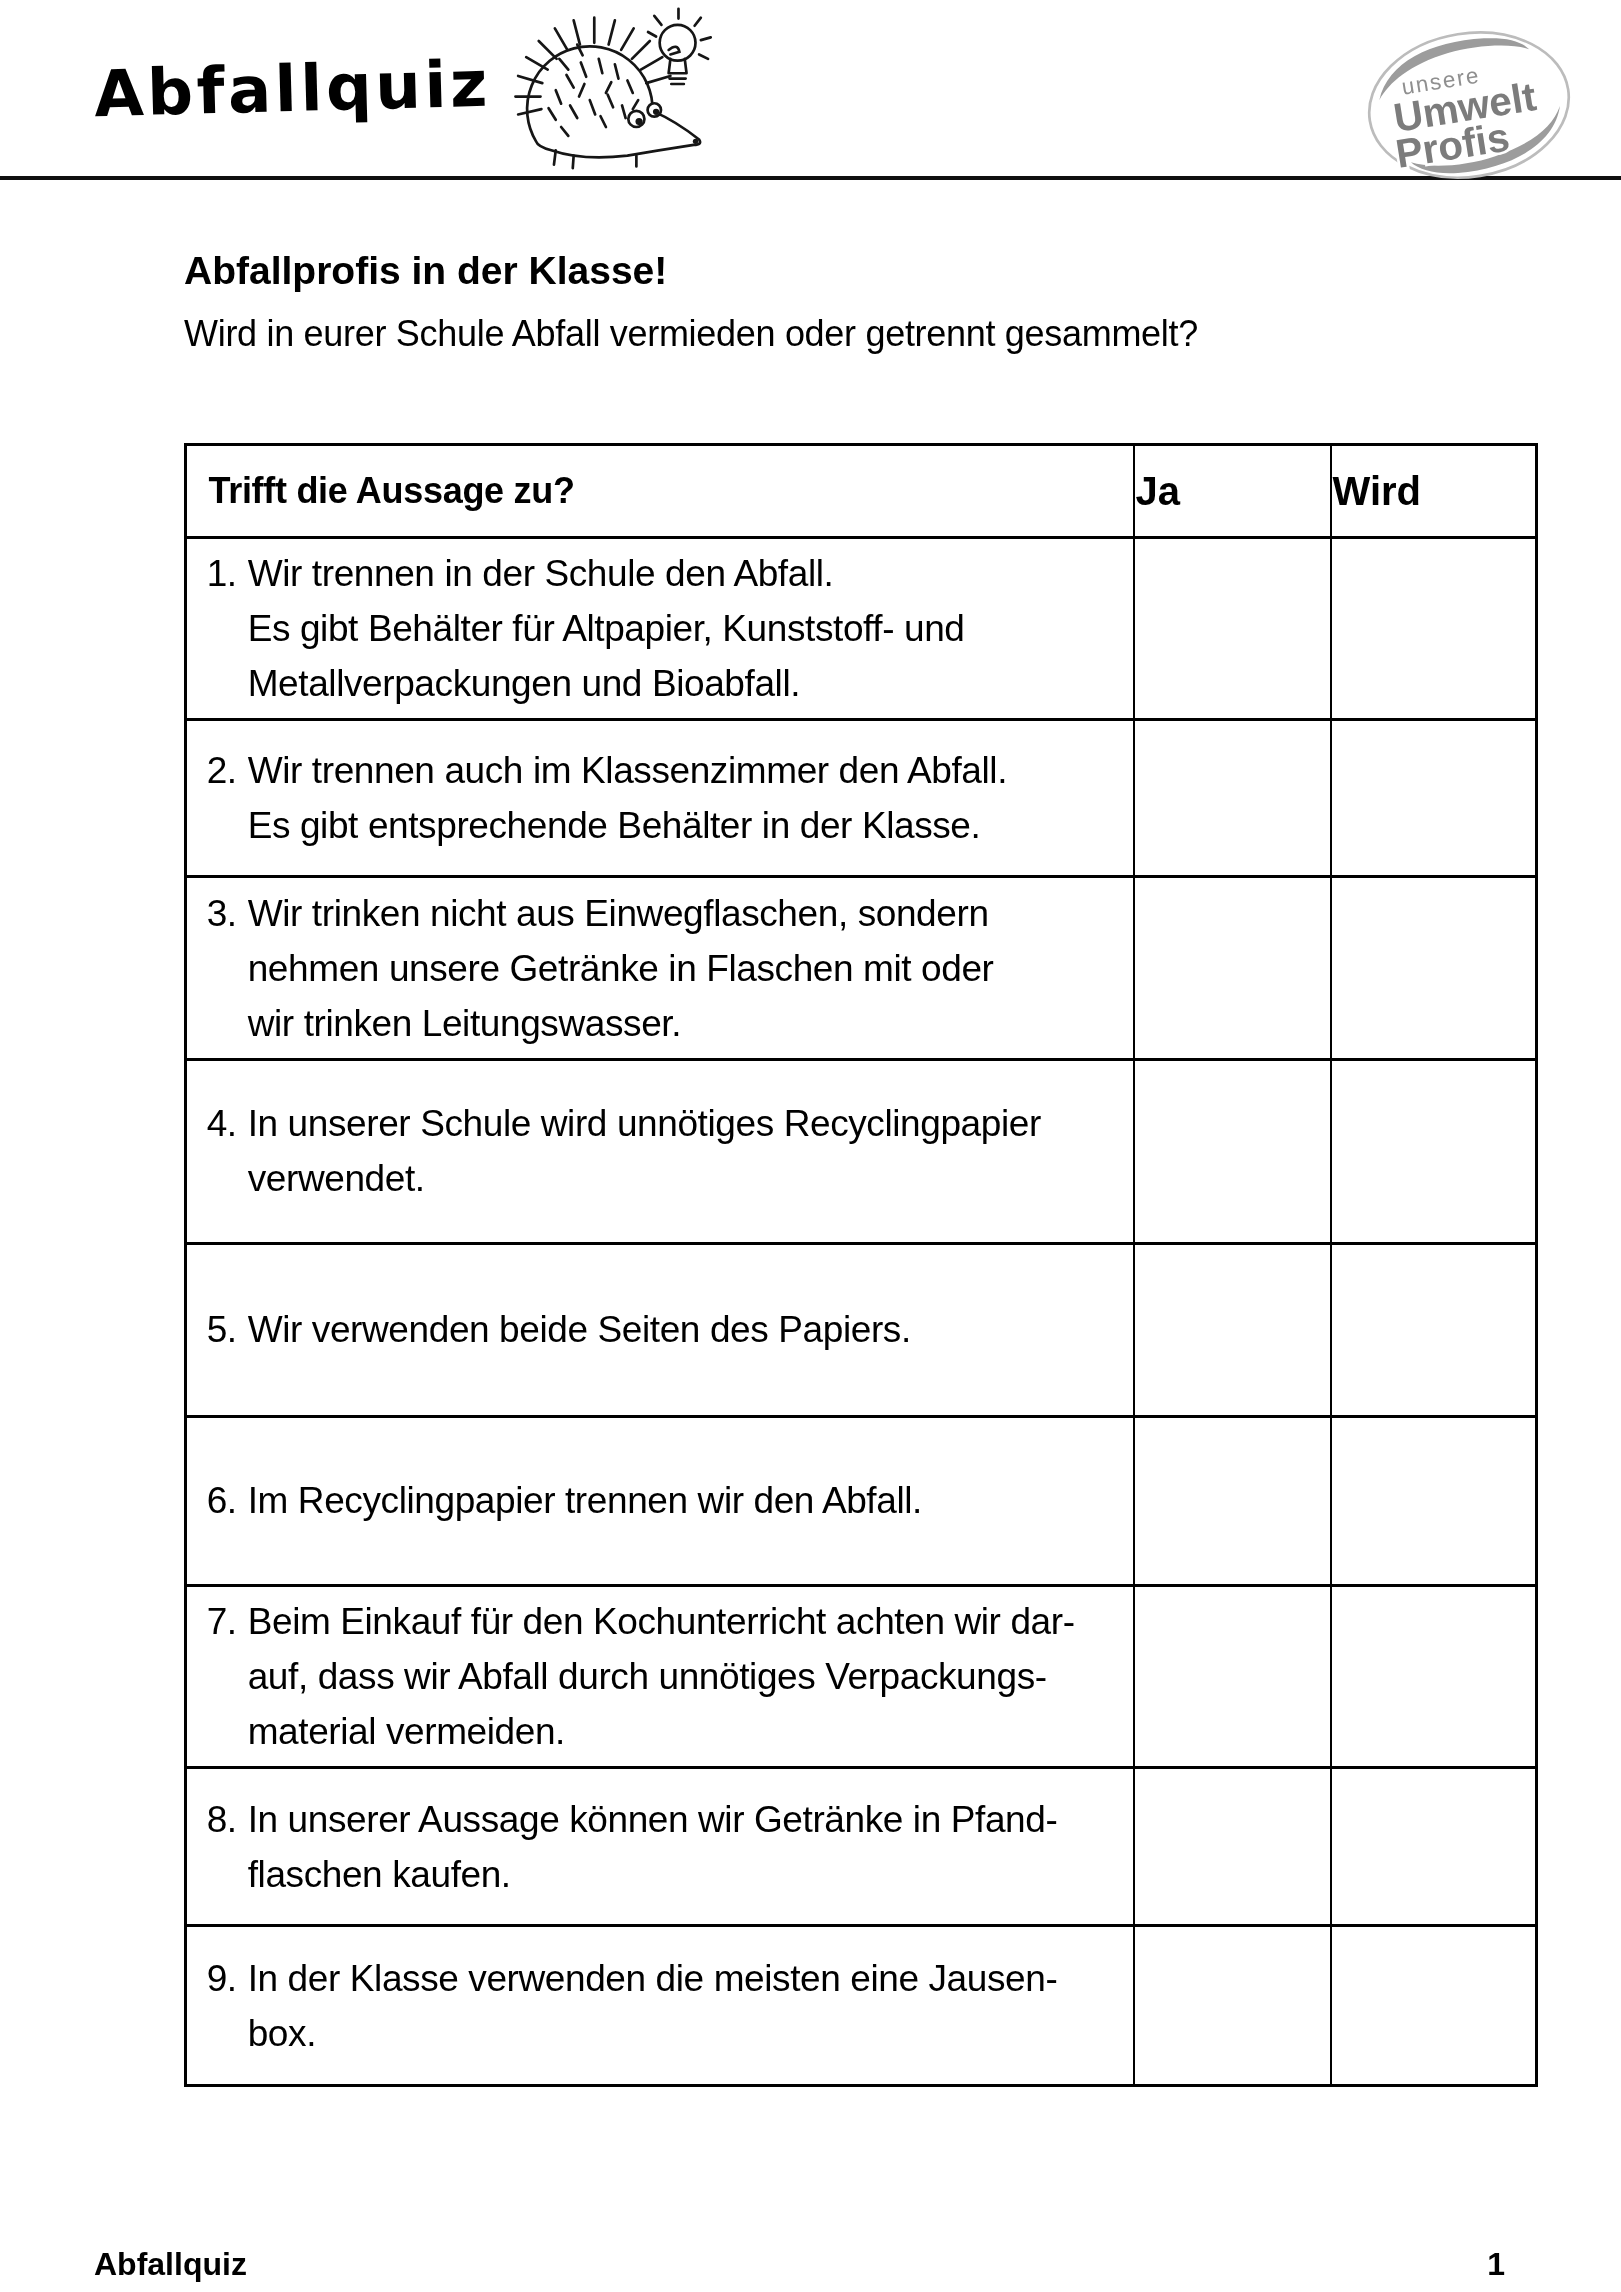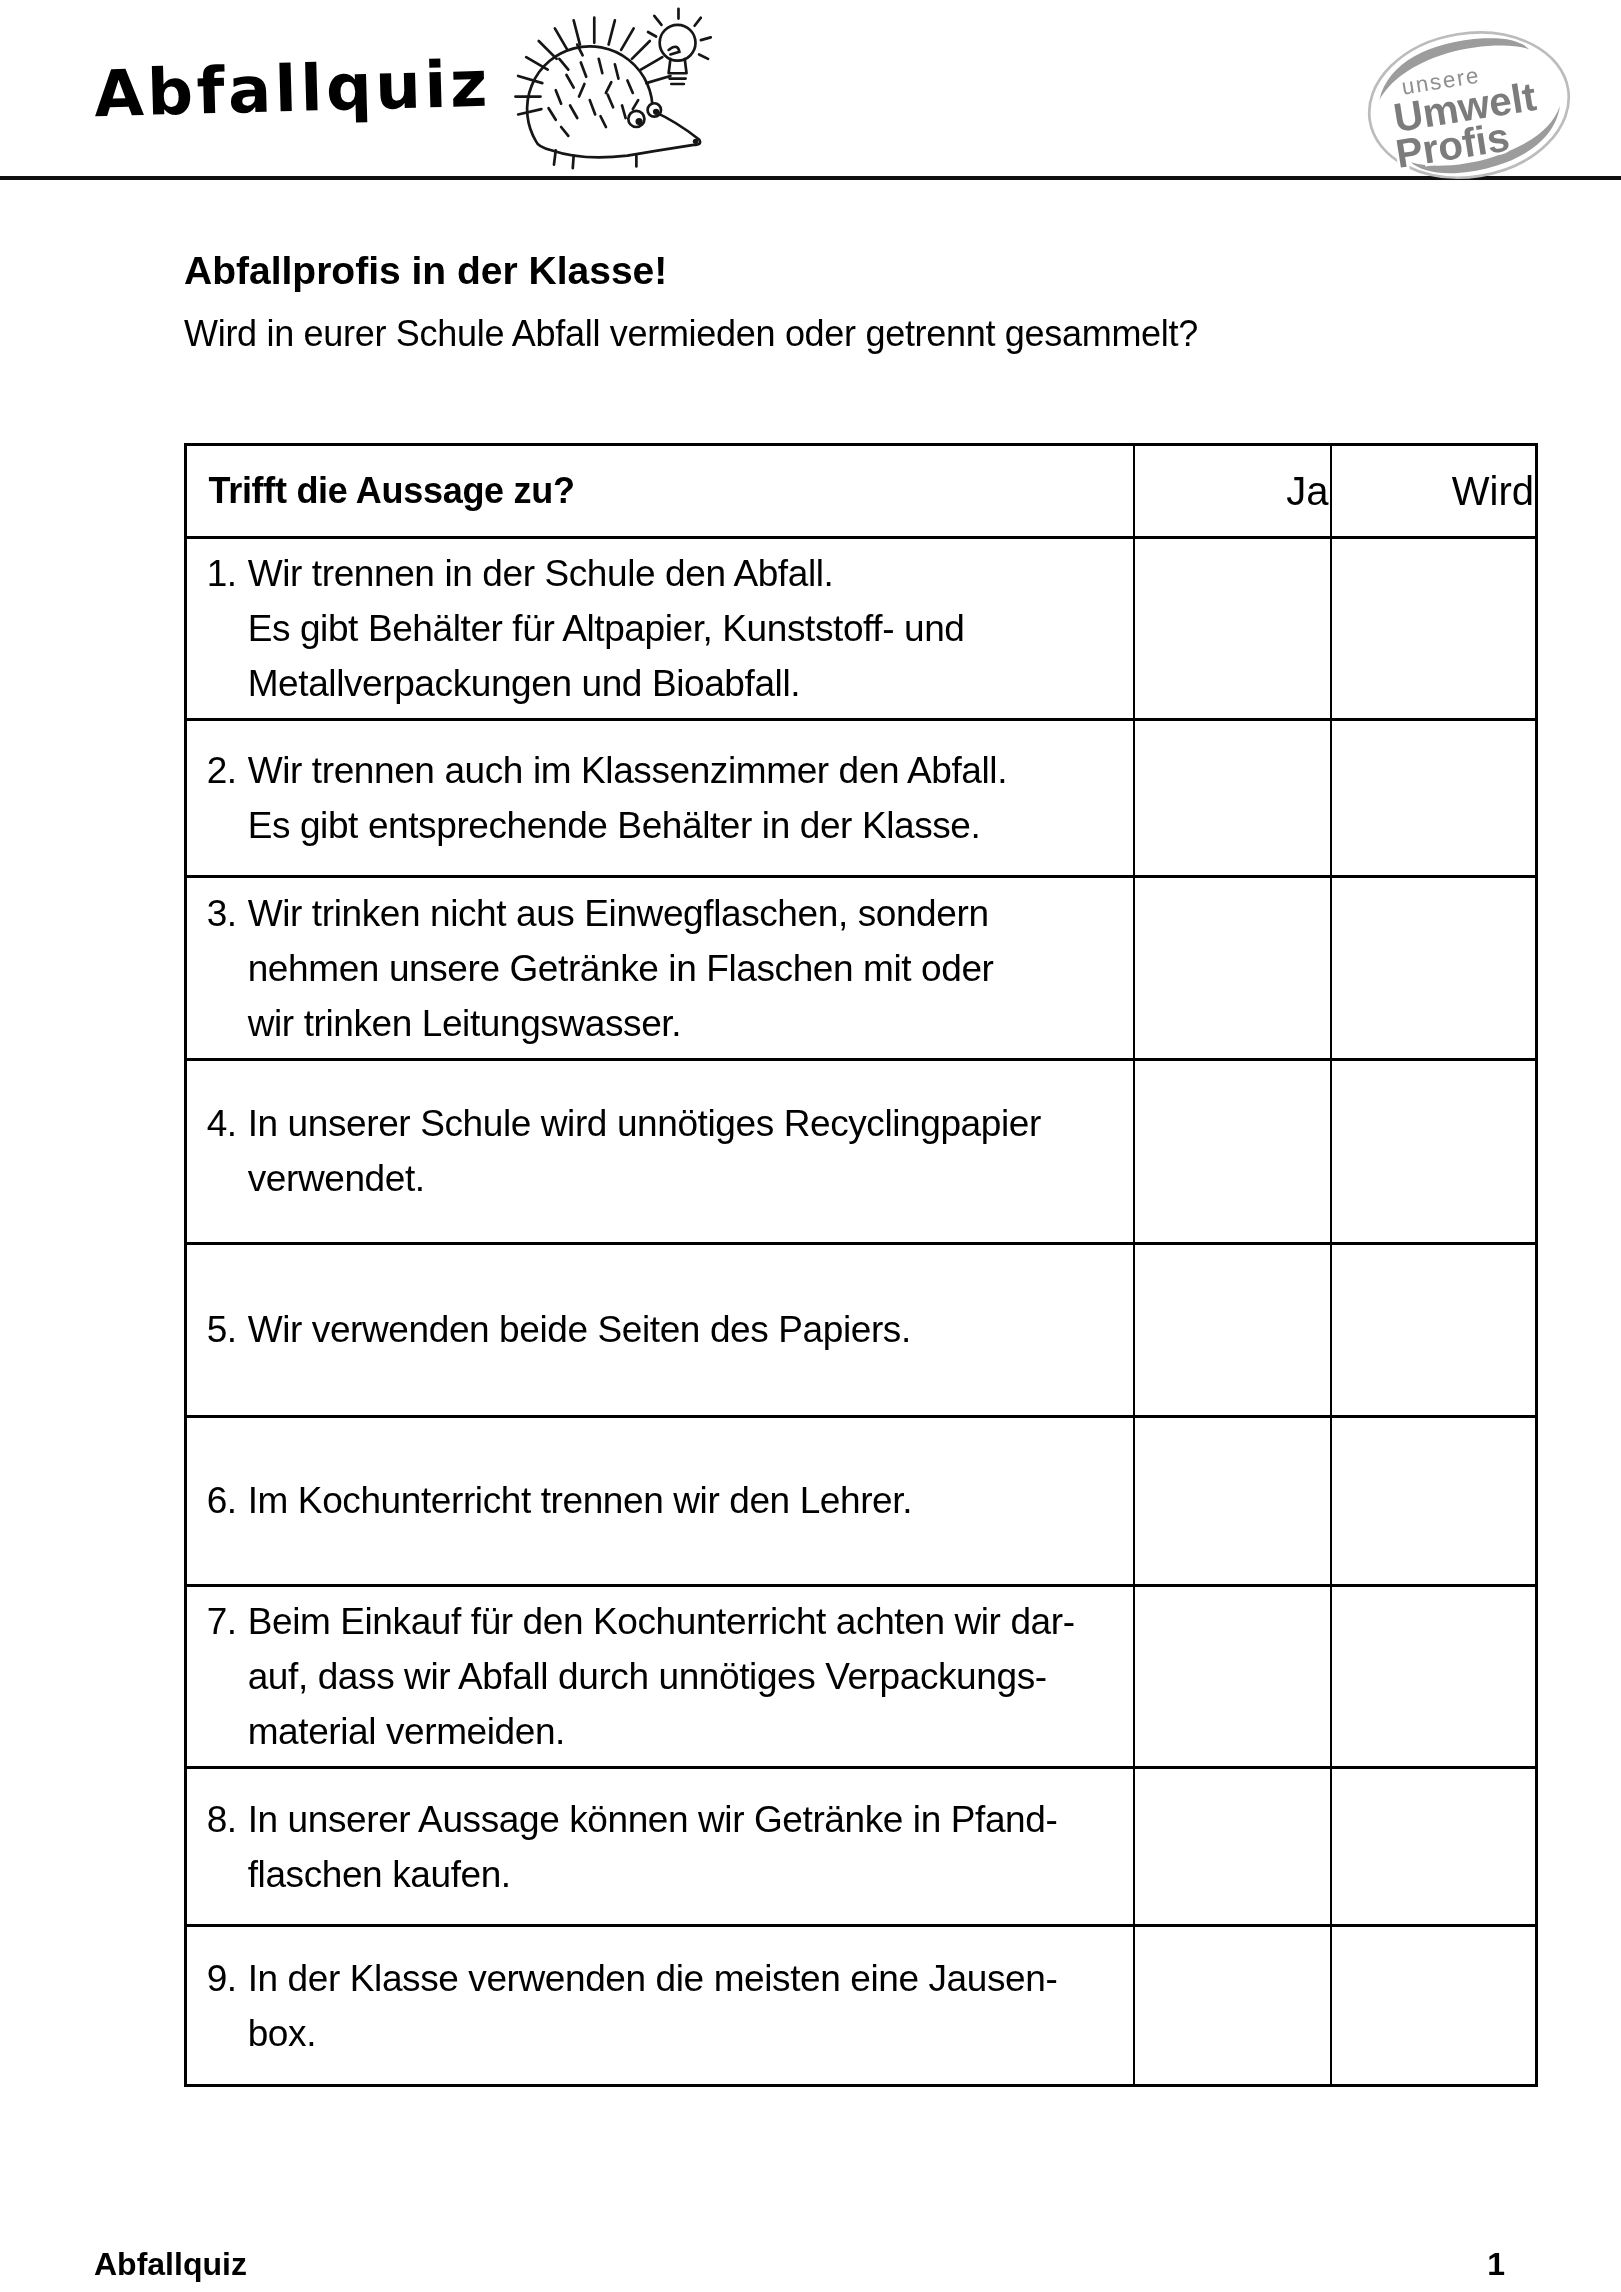--- a/index.html
+++ b/index.html
@@ -16,21 +16,21 @@
   
   .intro-heading{position:absolute;left:184px;top:249px;font-size:39px;font-weight:700;}
   .intro-question{position:absolute;left:184px;top:313px;font-size:36px;letter-spacing:-0.3px;}
 
   
   .quiz-table-wrap{position:absolute;left:184px;top:443px;}
   table.quiz{border-collapse:collapse;table-layout:fixed;width:1354px;border:3.6px solid #000;}
   table.quiz th,table.quiz td{border-left:2.7px solid #000;border-right:2.7px solid #000;
         border-top:3.6px solid #000;border-bottom:3.6px solid #000;vertical-align:middle;}
   th.stmt-head{font-size:36px;font-weight:700;text-align:left;padding-left:21.5px;letter-spacing:-0.3px;}
-  th.ans-head{font-size:40px;font-weight:400;text-align:right;border-bottom-width:4.5px;}
+  th.ans-head{font-size:40px;font-weight:700;text-align:left;border-bottom-width:4.5px;}
   th.stmt-head{border-bottom-width:4.5px;}
   td.stmt-cell{font-size:37px;line-height:55px;letter-spacing:-0.4px;padding:7.2px 14.3px 7.2px 19.7px;}
   .stmt-wrap{position:relative;padding-left:41px;}
   .stmt-num{position:absolute;left:0;top:0;}
   .stmt-text{white-space:pre-line;}
   td.ans-cell{background:#fff;}
 
   
   .footer-note{position:absolute;left:184px;top:2106px;width:1366px;font-size:27px;
         line-height:35px;letter-spacing:-0.2px;white-space:pre-line;}
@@ -139,21 +139,21 @@
       </tr>
       <tr style="height:173px">
         <td class="stmt-cell">
           <div class="stmt-wrap"><span class="stmt-num">5.</span><span class="stmt-text">Wir verwenden beide Seiten des Papiers.</span></div>
         </td>
         <td class="ans-cell"></td>
         <td class="ans-cell"></td>
       </tr>
       <tr style="height:169px">
         <td class="stmt-cell">
-          <div class="stmt-wrap"><span class="stmt-num">6.</span><span class="stmt-text">Im Kochunterricht trennen wir den Lehrer.</span></div>
+          <div class="stmt-wrap"><span class="stmt-num">6.</span><span class="stmt-text">Im Recyclingpapier trennen wir den Abfall.</span></div>
         </td>
         <td class="ans-cell"></td>
         <td class="ans-cell"></td>
       </tr>
       <tr style="height:161px">
         <td class="stmt-cell">
           <div class="stmt-wrap"><span class="stmt-num">7.</span><span class="stmt-text">Beim Einkauf für den Kochunterricht achten wir dar-
 auf, dass wir Abfall durch unnötiges Verpackungs-
 material vermeiden.</span></div>
         </td>

